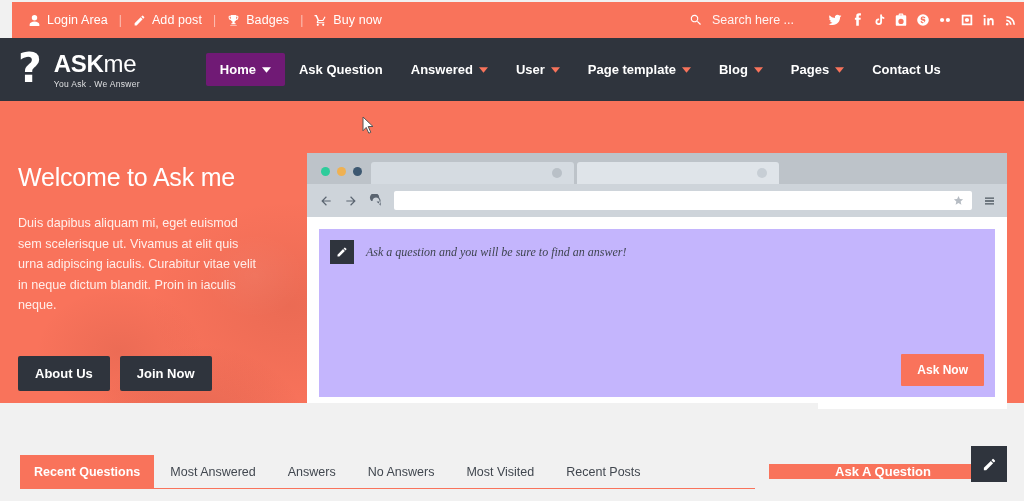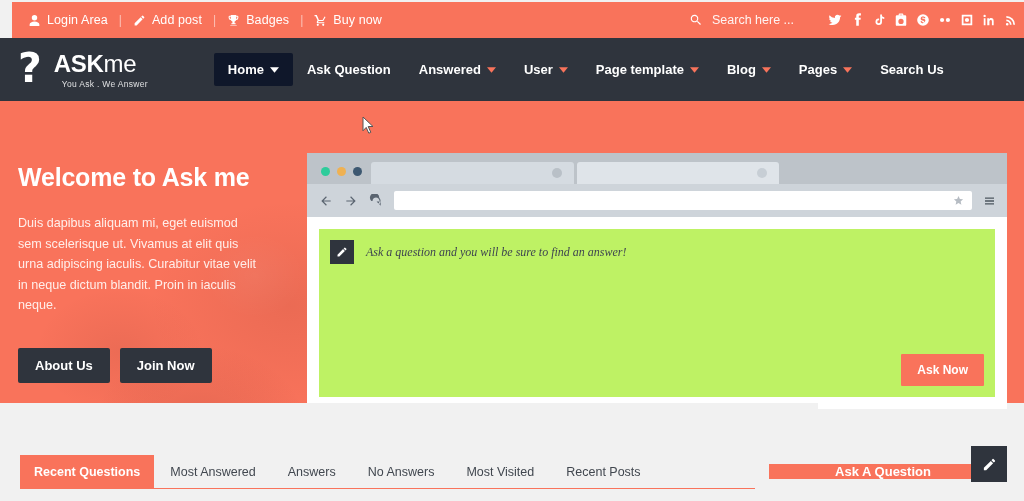--- a/index.html
+++ b/index.html
@@ -51,53 +51,53 @@
     display: flex; align-items: center;
   }
   .logo { display: flex; align-items: center; padding-left: 18px; gap: 12px; }
   .logo-q {
     color: #fff; font-size: 41px; line-height: 39px; font-weight: 700;
     font-family: "DejaVu Sans", sans-serif; margin-top: -3px;
   }
   .logo-txt { display: flex; flex-direction: column; }
   .logo-name { color: #fff; font-size: 24px; font-weight: 700; letter-spacing: -.3px; line-height: 25px; }
   .logo-name .thin { font-weight: 400; }
-  .logo-sub { color: #dfe0e2; font-size: 8.5px; letter-spacing: .3px; margin-top: 3px; margin-left: 8px; }
+  .logo-sub { color: #dfe0e2; font-size: 8.5px; letter-spacing: .3px; margin-top: 3px; }
 
   .nav { display: flex; align-items: center; margin-left: 66px; gap: 0; }
   .nav-item {
     display: flex; align-items: center; gap: 6px;
     color: #ffffff; font-size: 13px; font-weight: 700;
     padding: 9px 14px; white-space: nowrap; border-radius: 2px;
   }
-  .nav-item.active { background: #0f172a; }
+  .nav-item.active { background: #701a75; }
   .caret { width: 9px; height: 6px; }
   .caret polygon { fill: #f9735b; }
   .nav-item.active .caret polygon { fill: #ffffff; }
 
   
   .hero {
     position: absolute; top: 101px; left: 0; width: 1024px; height: 302px;
     background: #f9735b; overflow: hidden;
   }
   .hero-tex {
     position: absolute; inset: 0;
     background:
       radial-gradient(ellipse 150px 120px at 200px 330px, rgba(120,40,30,.16), transparent 72%),
       radial-gradient(ellipse 120px 90px at 120px 250px, rgba(120,40,30,.10), transparent 70%),
       radial-gradient(ellipse 200px 150px at 290px 205px, rgba(140,50,35,.13), transparent 70%),
       radial-gradient(ellipse 70px 60px at 255px 175px, rgba(255,255,255,.05), transparent 70%);
   }
   .hero-inner { position: relative; padding: 62px 0 0 18px; width: 300px; }
-  .hero-title { color: #fff; font-size: 25px; font-weight: 700; letter-spacing: -.2px; }
+  .hero-title { color: #fff; font-size: 25px; font-weight: 400; letter-spacing: -.2px; }
   .hero-copy {
     color: #ffeeea; font-size: 12.6px; line-height: 20.5px;
     margin-top: 21px; width: 238px;
   }
-  .hero-btns { display: flex; gap: 10px; margin-top: 32px; }
+  .hero-btns { display: flex; gap: 10px; margin-top: 40px; }
   .hero-btn {
     background: #2f343d; color: #fff; font-size: 13px; font-weight: 700;
     padding: 10px 17px; border: 0; border-radius: 2px;
     font-family: "Liberation Sans", sans-serif;
   }
 
   
   .browser {
     position: absolute; top: 153px; left: 307px;
     width: 700px; height: 256px; background: #fff;
@@ -132,21 +132,21 @@
     flex: 1; height: 19px; background: #fff; border-radius: 2px;
     display: flex; align-items: center; justify-content: flex-end;
     padding-right: 8px;
   }
   .star { width: 11px; height: 11px; fill: #b6bcc3; }
   .ham { width: 13px; height: 12px; fill: #4c565f; flex: none; }
 
   .bbody { height: 192px; background: #fff; padding: 12px; }
   .qpanel {
     position: relative; width: 100%; height: 100%;
-    background: #bef264; padding: 11px;
+    background: #c4b5fd; padding: 11px;
   }
   .qrow { display: flex; align-items: center; gap: 12px; }
   .pencil-sq {
     width: 24px; height: 24px; background: #2f343d;
     display: flex; align-items: center; justify-content: center; flex: none;
   }
   .pencil-sq svg { width: 12px; height: 12px; fill: #fff; }
   .qtext {
     color: #3e4450; font-size: 12px; font-style: italic;
     font-family: "Liberation Serif", serif;
@@ -335,21 +335,21 @@
             <polygon points="0,0 10,0 5,6"></polygon>
           </svg>
       </a>
       <a class="nav-item">
         <span>Pages</span>
         <svg class="caret" viewBox="0 0 10 6">
             <polygon points="0,0 10,0 5,6"></polygon>
           </svg>
       </a>
       <a class="nav-item">
-        <span>Search Us</span>
+        <span>Contact Us</span>
       </a>
     </nav>
   </div>
 
   <div class="hero">
     <div class="hero-tex"></div>
     <div class="hero-inner">
       <h1 class="hero-title">Welcome to Ask me</h1>
       <p class="hero-copy">Duis dapibus aliquam mi, eget euismod sem scelerisque ut. Vivamus at elit quis urna adipiscing iaculis. Curabitur vitae velit in neque dictum blandit. Proin in iaculis neque.</p>
       <div class="hero-btns">

